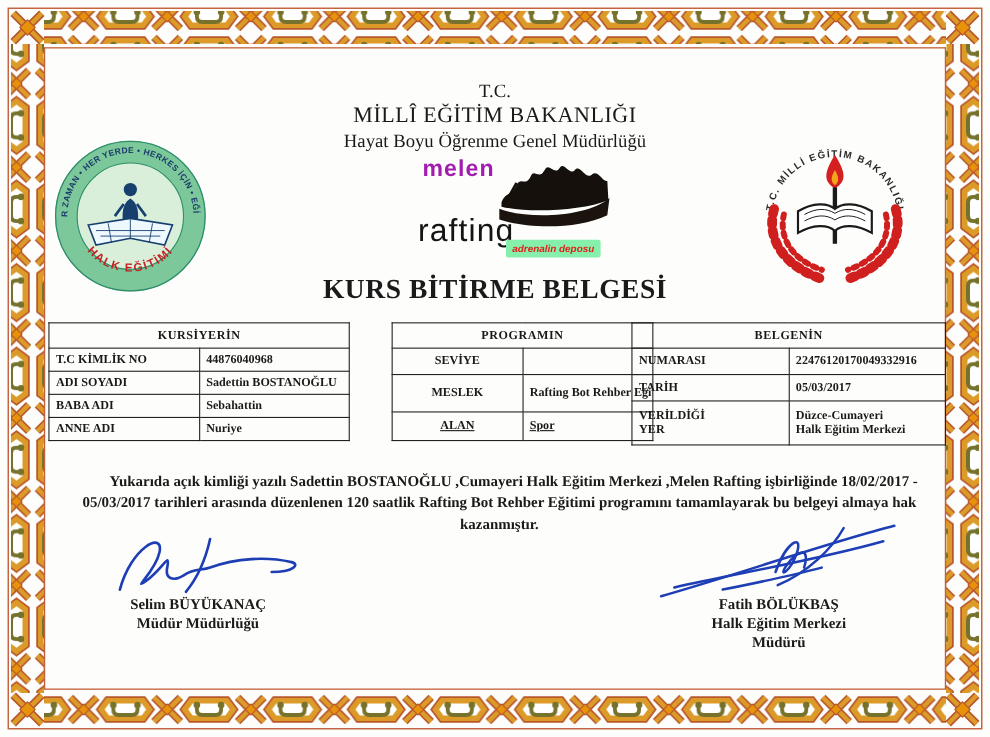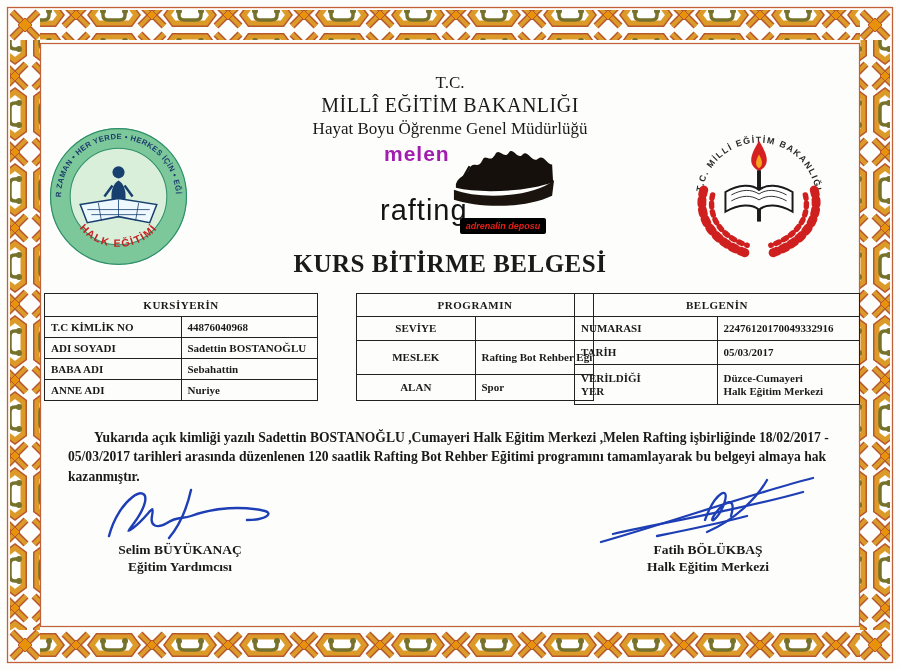--- a/index.html
+++ b/index.html
@@ -15,45 +15,45 @@
   .logo-left{position:absolute;left:46px;top:124px;}
   .logo-right{position:absolute;left:684px;top:118px;}
 
   .logo-melen{position:absolute;left:368px;top:142px;width:195px;height:100px;
               font-family:"Liberation Sans",sans-serif;}
   .melen-word{position:absolute;left:16px;top:0px;font-size:21px;font-weight:bold;
               color:#a21caf;letter-spacing:1px;}
   .rafting-word{position:absolute;left:12px;top:52px;font-size:29px;font-weight:normal;
               color:#141414;letter-spacing:1px;}
   .raft-svg{position:absolute;left:82px;top:-2px;}
-  .melen-tagline{position:absolute;left:92px;top:76px;width:86px;height:16px;background:#000000;
+  .melen-tagline{position:absolute;left:92px;top:76px;width:86px;height:16px;background:#86efac;
               color:#e02018;font-size:9px;font-weight:bold;font-style:italic;text-align:center;
               line-height:16px;border-radius:2px;}
 
   .cert-title{position:absolute;left:0;top:250px;width:900px;text-align:center;
               font-size:25px;font-weight:bold;letter-spacing:.5px;}
 
   .tables{position:absolute;left:44px;top:293px;width:816px;height:110px;}
   table.ct{border-collapse:collapse;position:absolute;top:0;table-layout:fixed;
            font-size:11px;font-weight:bold;}
   table.ct th,table.ct td{border:1.2px solid #222;padding:2px 6px;vertical-align:middle;
            line-height:1.15;text-align:left;overflow:hidden;white-space:nowrap;}
   table.ct th{text-align:center;letter-spacing:.5px;}
   .t-kursiyerin{left:0;width:274px;}
   .t-programin{left:278px;width:238px;margin-left:34px;}
   .t-belgenin{left:530px;width:286px;}
   .t-kursiyerin td.lbl{width:112px;}
   .t-programin td.lbl{width:56px;text-align:center;}
   .t-belgenin td.lbl{width:76px;}
   tr.rh21{height:21px;} tr.rh23{height:23px;} tr.rh24{height:24px;}
-  tr.rh26{height:26px;} tr.rh34{height:34px;} tr.rh40{height:40px;}
+  tr.rh26{height:26px;text-decoration:underline;} tr.rh34{height:34px;} tr.rh40{height:40px;}
   .twolines span{display:block;white-space:nowrap;}
 
   .body-par{position:absolute;left:48px;top:428px;width:812px;font-size:13.6px;
-            font-weight:bold;line-height:1.42;text-indent:26px;text-align:left;margin-left:20px;}
+            font-weight:bold;line-height:1.42;text-indent:26px;text-align:center;}
 
   .sig{position:absolute;text-align:center;font-weight:bold;font-size:13.5px;line-height:1.25;}
   .sig-left{left:65px;top:480px;width:230px;}
   .sig-right{left:592px;top:472px;width:232px;}
   .sig svg{display:block;margin:0 auto -6px auto;}
   .sig-name{white-space:nowrap;}
 </style>
 </head>
 <body>
 
@@ -250,30 +250,31 @@
   <div class="body-par">Yukarıda açık kimliği yazılı  Sadettin BOSTANOĞLU  ,Cumayeri Halk Eğitim Merkezi  ,Melen Rafting işbirliğinde  18/02/2017 - 05/03/2017  tarihleri arasında düzenlenen  120  saatlik  Rafting Bot Rehber Eğitimi programını tamamlayarak bu belgeyi almaya hak kazanmıştır.</div>
 
   <div class="sig sig-left">
     <svg width="210" height="68" viewBox="0 0 210 68">
       <g fill="none" stroke="#1e3eb5" stroke-width="2.4" stroke-linecap="round">
         <path d="M34,56 C44,18 74,2 70,22 C66,40 44,58 58,48 C74,36 80,20 77,36 C75,46 82,49 92,43 C102,36 108,39 116,36 C140,27 168,26 190,31 C198,33 192,40 172,40"></path>
         <path d="M116,10 C112,28 104,46 94,58"></path>
       </g>
     </svg>
     <div class="sig-name">Selim BÜYÜKANAÇ</div>
-    <div class="sig-title">Eğitim Yardımcısı</div>
+    <div class="sig-title">Müdür Müdürlüğü</div>
   </div>
 
   <div class="sig sig-right">
     <svg width="226" height="76" viewBox="0 0 226 76">
       <g fill="none" stroke="#1e3eb5" stroke-width="2.3" stroke-linecap="round">
         <path d="M6,70 C70,52 162,20 218,6"></path>
         <path d="M18,62 C82,48 152,36 208,20"></path>
         <path d="M110,48 C120,20 136,12 129,32 C123,48 112,54 120,42 C130,28 142,24 136,44"></path>
         <path d="M172,8 C162,26 140,48 112,60"></path>
         <path d="M62,64 C92,58 122,52 152,44"></path>
       </g>
     </svg>
     <div class="sig-name">Fatih BÖLÜKBAŞ</div>
     <div class="sig-title">Halk Eğitim Merkezi</div>
+    <div class="sig-title">Müdürü</div>
   </div>
 
 </div>
 
 </body></html>

